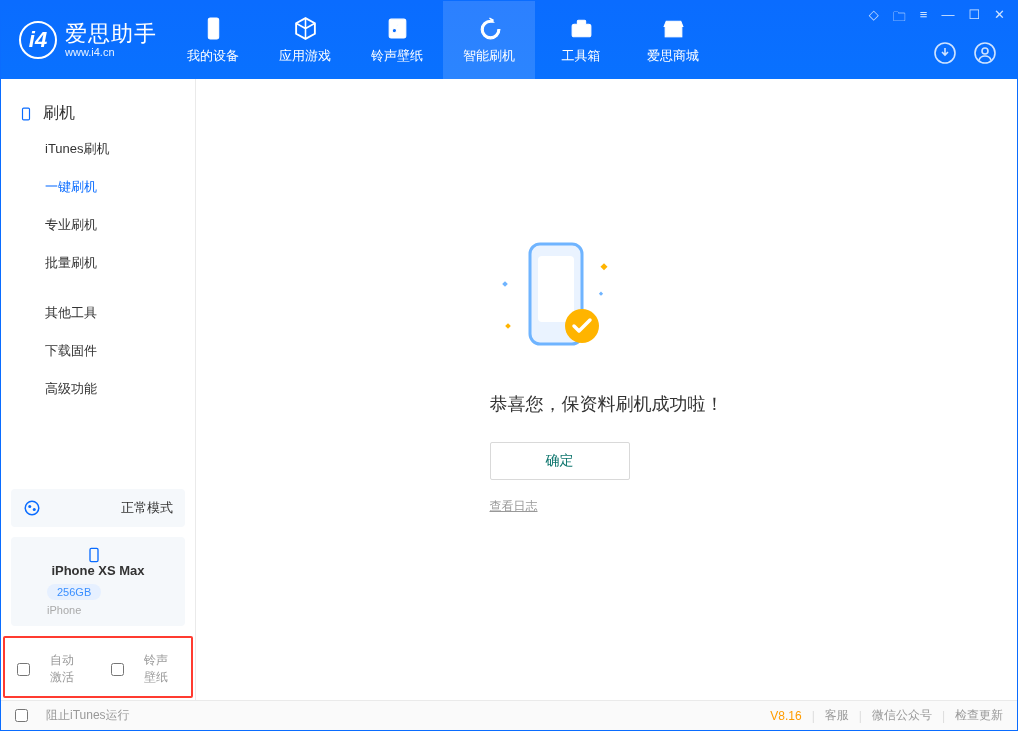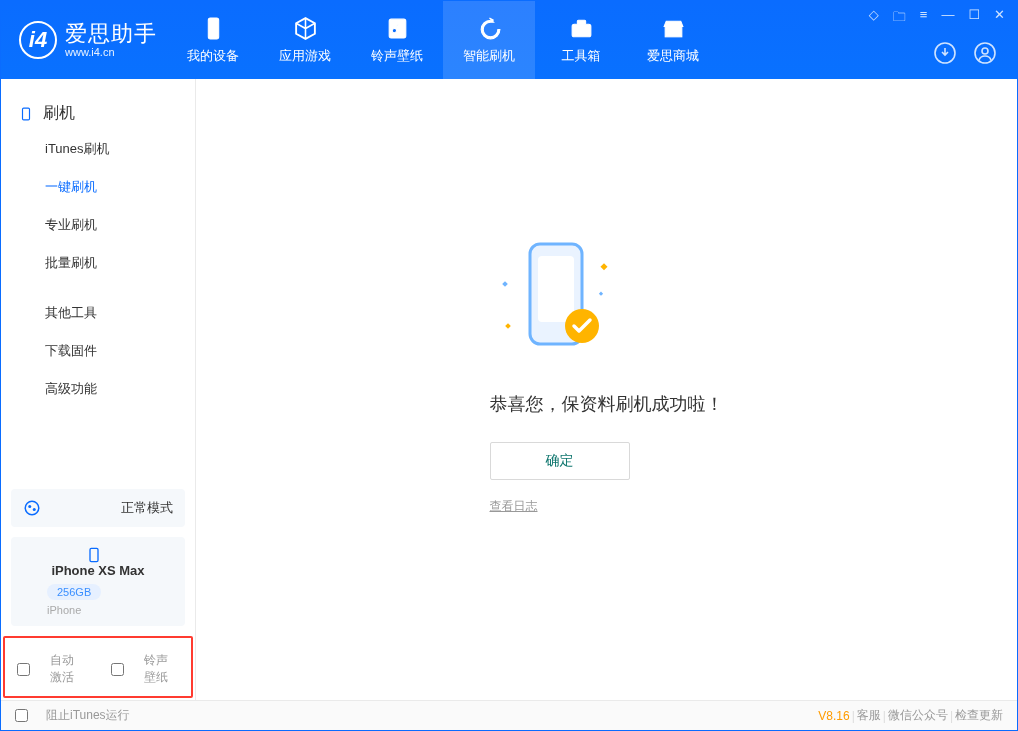--- a/index.html
+++ b/index.html
@@ -45,21 +45,21 @@
 .main { flex: 1; display: flex; flex-direction: column; align-items: center; justify-content: center; position: relative; }
 .success-block { display: flex; flex-direction: column; align-items: flex-start; margin-top: -30px; }
 .phone-illustration { position: relative; width: 130px; height: 130px; margin-bottom: 28px; }
 .success-msg { font-size: 18px; color: #333; margin-bottom: 26px; }
 .confirm-btn { width: 140px; height: 38px; border: 1px solid #d9d9d9; background: #fff; color: #0f766e; font-size: 14px; cursor: pointer; border-radius: 2px; }
 .view-log { margin-top: 18px; font-size: 12px; color: #999; cursor: pointer; text-decoration: underline; }
 
 
 .footer { height: 30px; border-top: 1px solid #eaeaea; display: flex; align-items: center; padding: 0 14px; font-size: 12px; color: #999; background: #fafafa; }
 .footer-left { display: flex; align-items: center; gap: 18px; }
-.footer-right { margin-left: auto; display: flex; align-items: center; gap: 2px; }
+.footer-right { margin-left: auto; display: flex; align-items: center; gap: 10px; }
 .footer-right .sep { color: #ddd; }
 .footer-link { cursor: pointer; }
 </style>
 </head>
 <body>
 
 <div class="header">
   <div class="logo-block">
     <div class="logo-circle">i4</div>
     <div>

